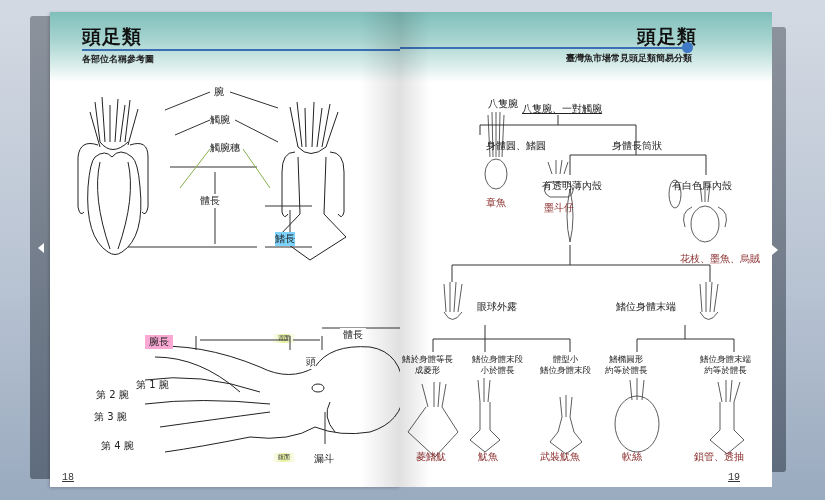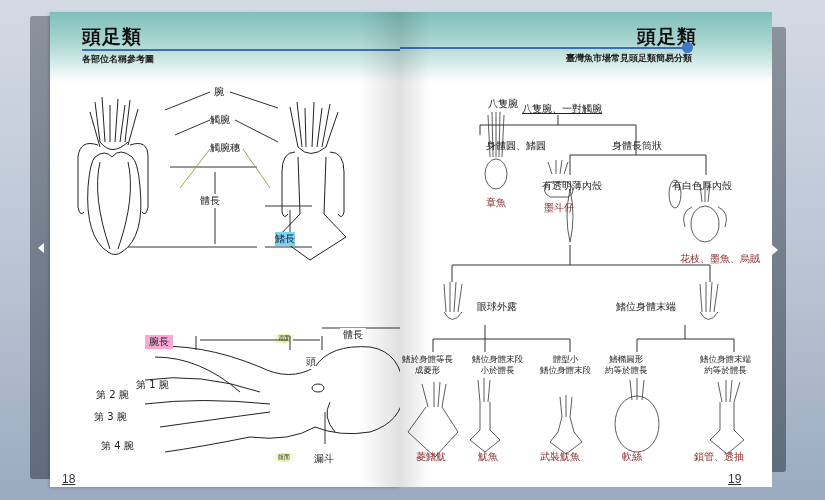--- a/index.html
+++ b/index.html
@@ -29,21 +29,21 @@
   .header-band { position:absolute; left:0; top:0; width:100%; height:70px;
     background: linear-gradient(180deg,#7fbfbb 0%,#a7d4d0 40%,#dff0ee 80%,#ffffff 100%); }
   .title { position:absolute; font-family: "DejaVu Serif", serif; font-weight: bold; font-size: 19px; color:#111; letter-spacing: 1px; }
   .subtitle { position:absolute; font-family: "DejaVu Serif", serif; font-weight: bold; font-size: 9px; color:#222; }
   .rule { position:absolute; height: 2px; background:#3a6fb5; }
   .dot { position:absolute; width:11px; height:11px; border-radius:50%; background:#3f78c4; }
   .lbl { position:absolute; font-size: 10px; color:#222; white-space: nowrap; }
   .lbl.red { color:#8a2b2b; }
   .lbl.small { font-size: 8.5px; text-align:center; line-height: 11px; }
   .tag { position:absolute; font-size: 6px; color:#333; background: linear-gradient(90deg, rgba(230,240,150,0), #e6f09a, rgba(230,240,150,0)); padding: 0 6px; }
-  .pnum { position:absolute; font-size: 12px; color:#333; text-decoration: underline; font-family: Liberation Sans, sans-serif; }
+  .pnum { position:absolute; font-size: 10px; color:#333; text-decoration: underline; font-family: Liberation Mono, monospace; }
   svg { position:absolute; overflow: visible; }
 </style>
 </head>
 <body>
 
 <div class="nav-tab left">
   <span class="arrow-left"></span>
 </div>
 <div class="nav-tab right">
   <span class="arrow-right"></span>

